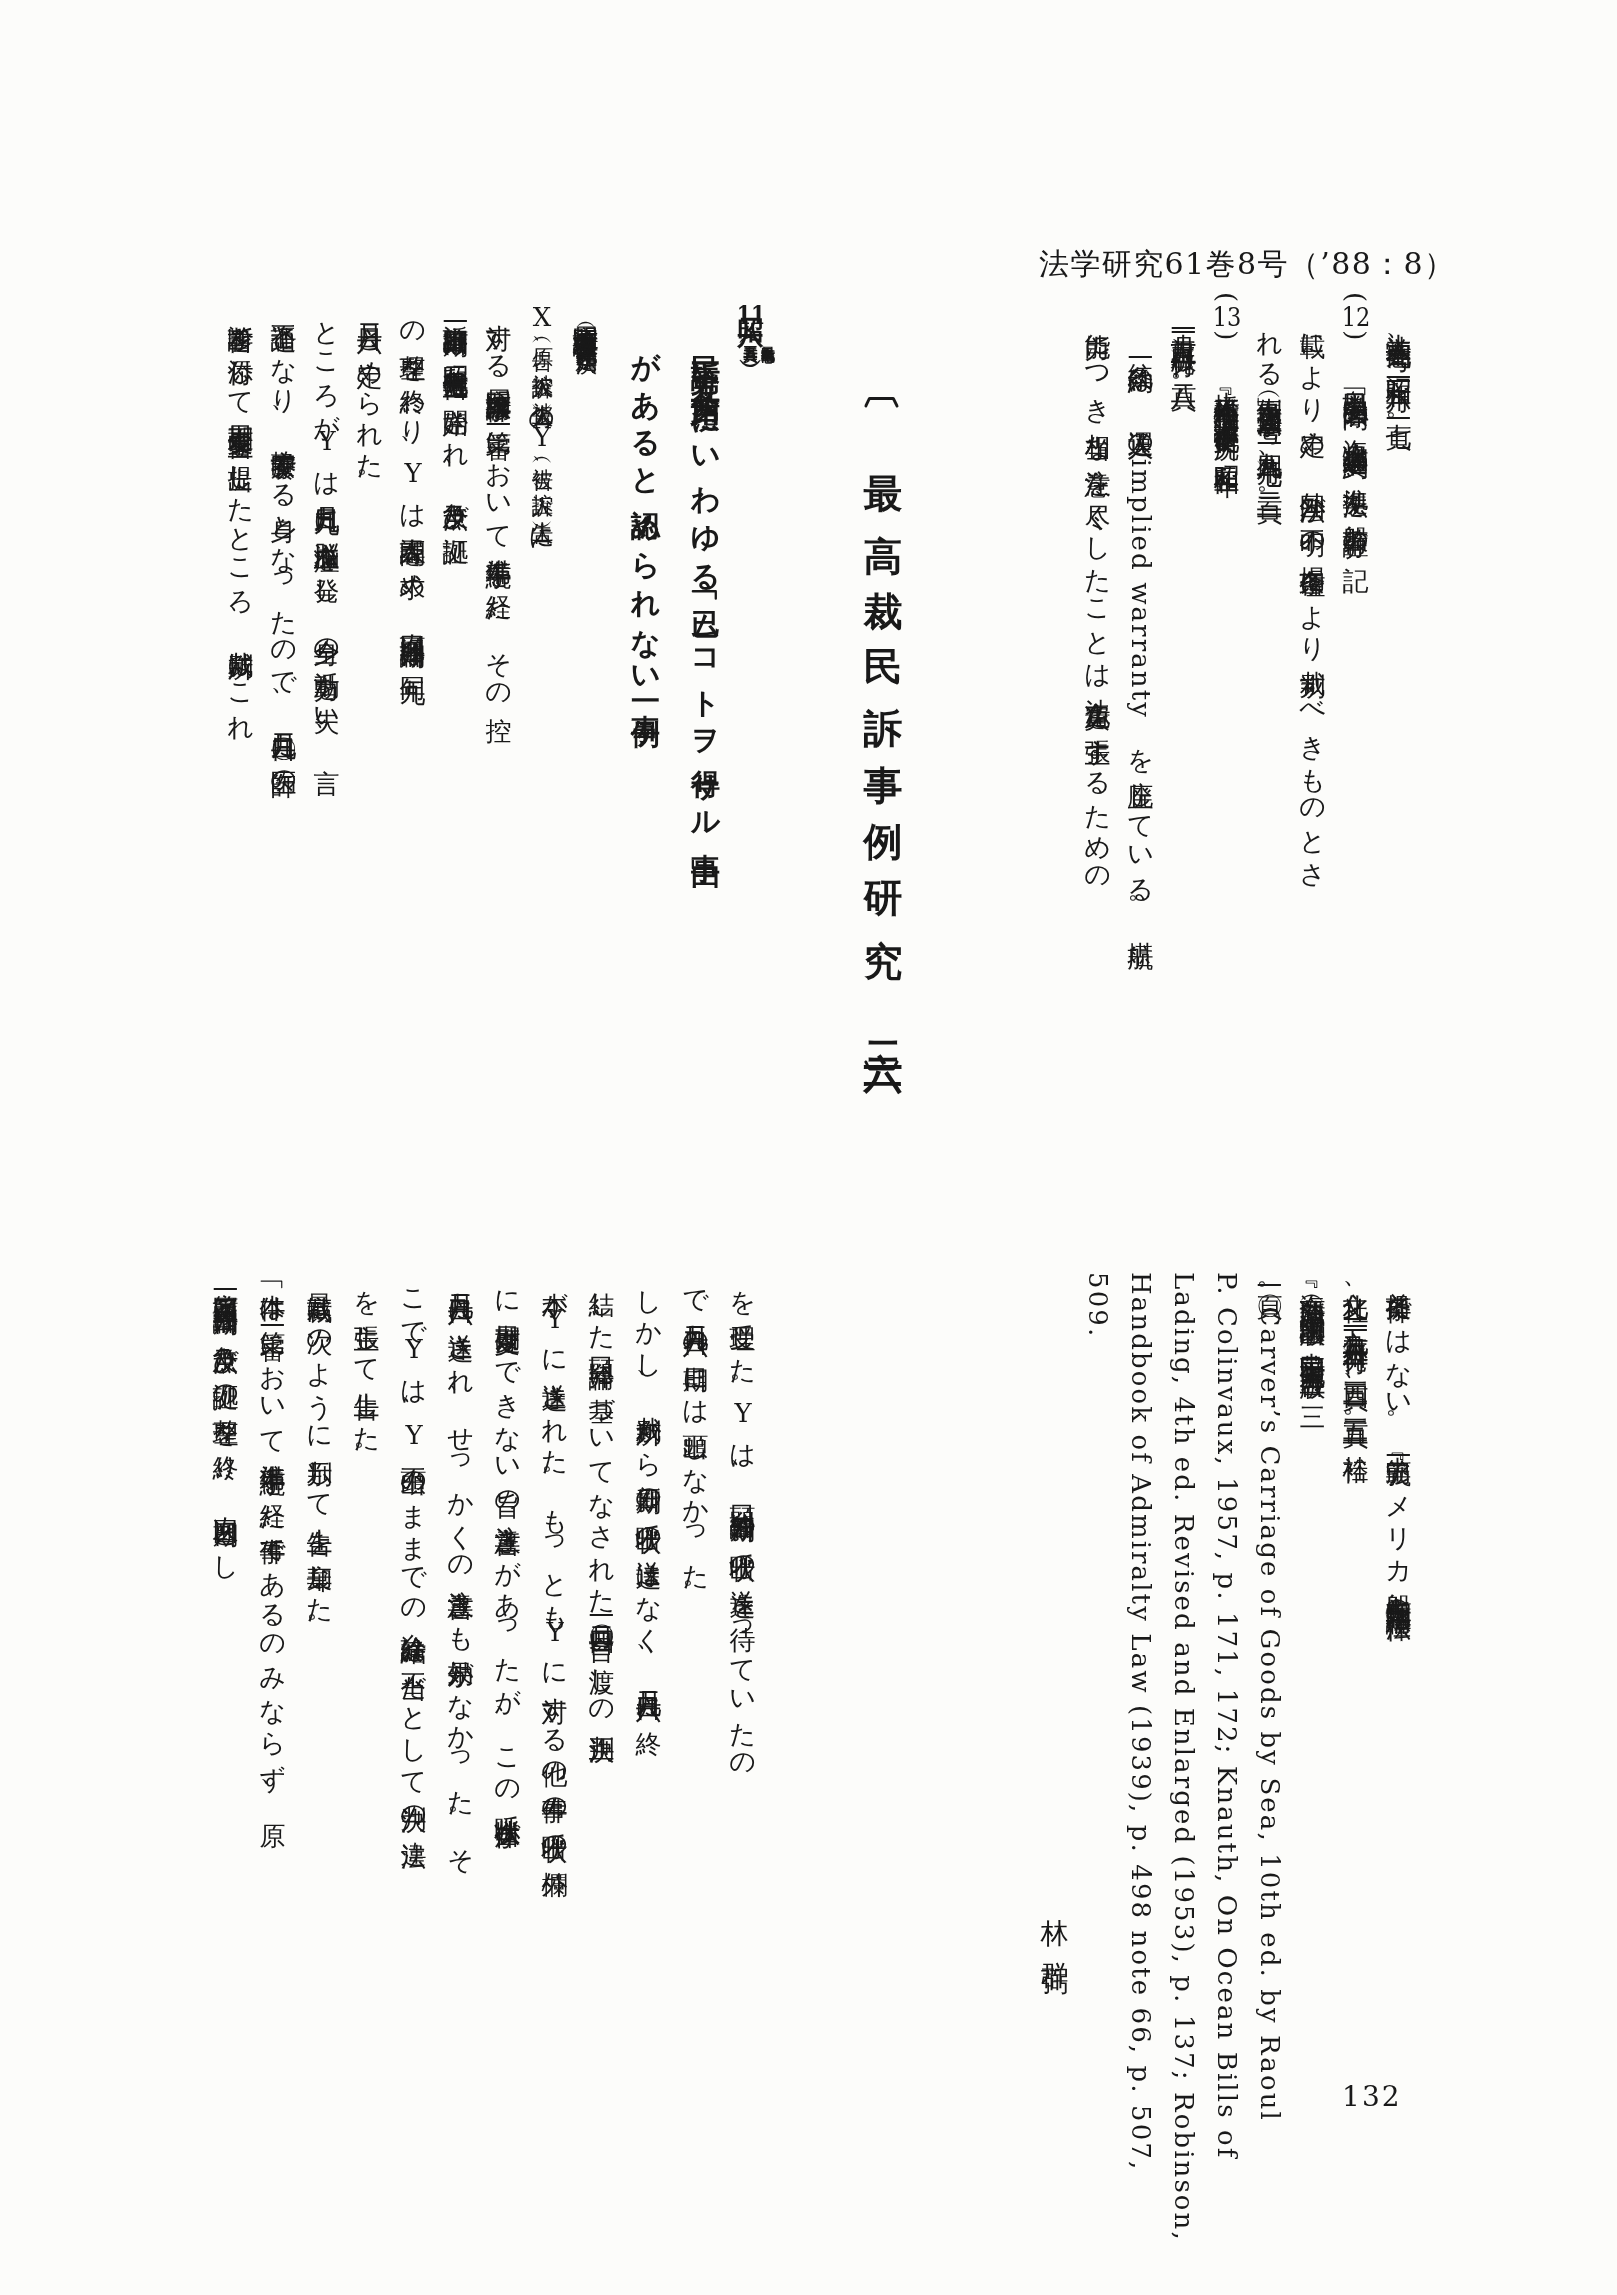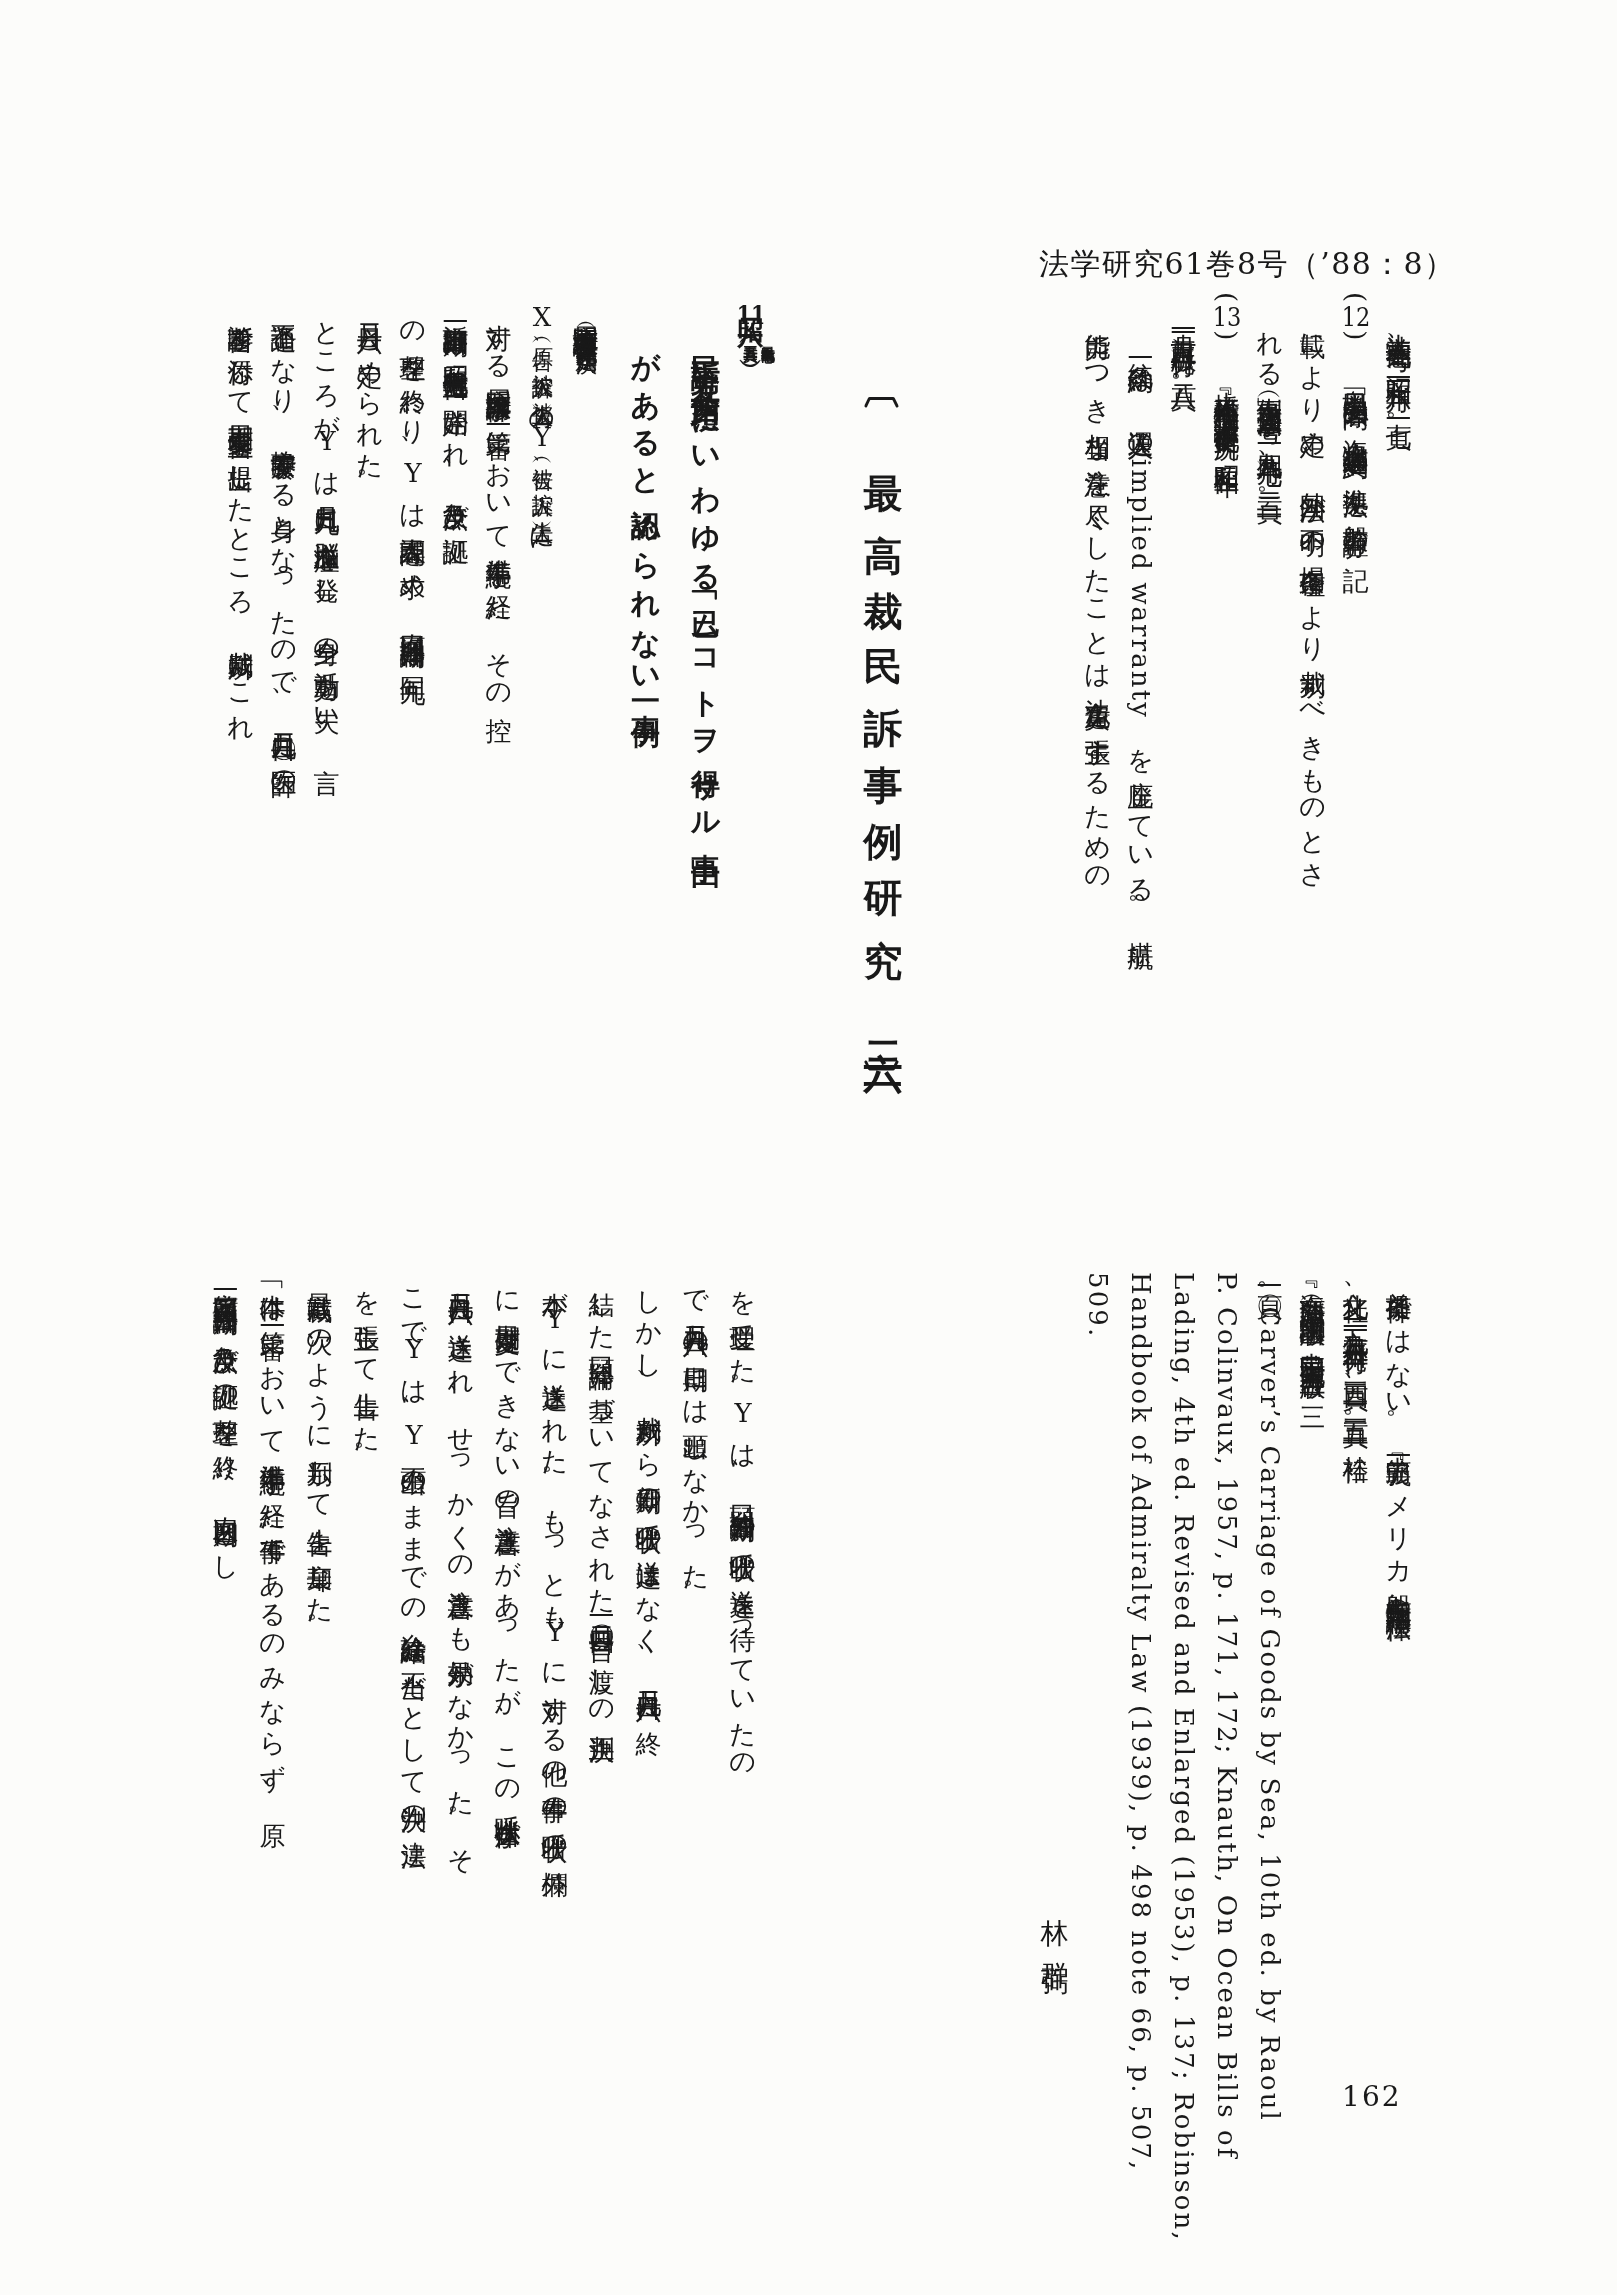--- a/index.html
+++ b/index.html
@@ -144,16 +144,16 @@
     <div>本が<span class="tcu">Y</span>に送達された。もっとも<span class="tcu">Y</span>に対する他の事件の呼出状の欄外</div>
     <div>に期日変更はできない旨の注意書きがあったが、この呼出状自体が</div>
     <div>九月二六日に送達され、せっかくの注意書きも効果がなかった。そ</div>
     <div>こで<span class="tcu">Y</span>は、<span class="tcu">Y</span>不出頭のままでの弁論終結は不当だとして判決の違法</div>
     <div>を主張して上告した。</div>
     <div>最高裁は次のように判示して上告を棄却した。</div>
     <div>「本件は第一審において準備手続を経た事件であるのみならず、原</div>
     <div>審第一回口頭弁論期日に争点及び証拠の整理を終り、次回期日とし</div>
   </div>
 
-  <div class="pageno">162</div>
+  <div class="pageno">132</div>
 
 </div>
 
 
 </body></html>

